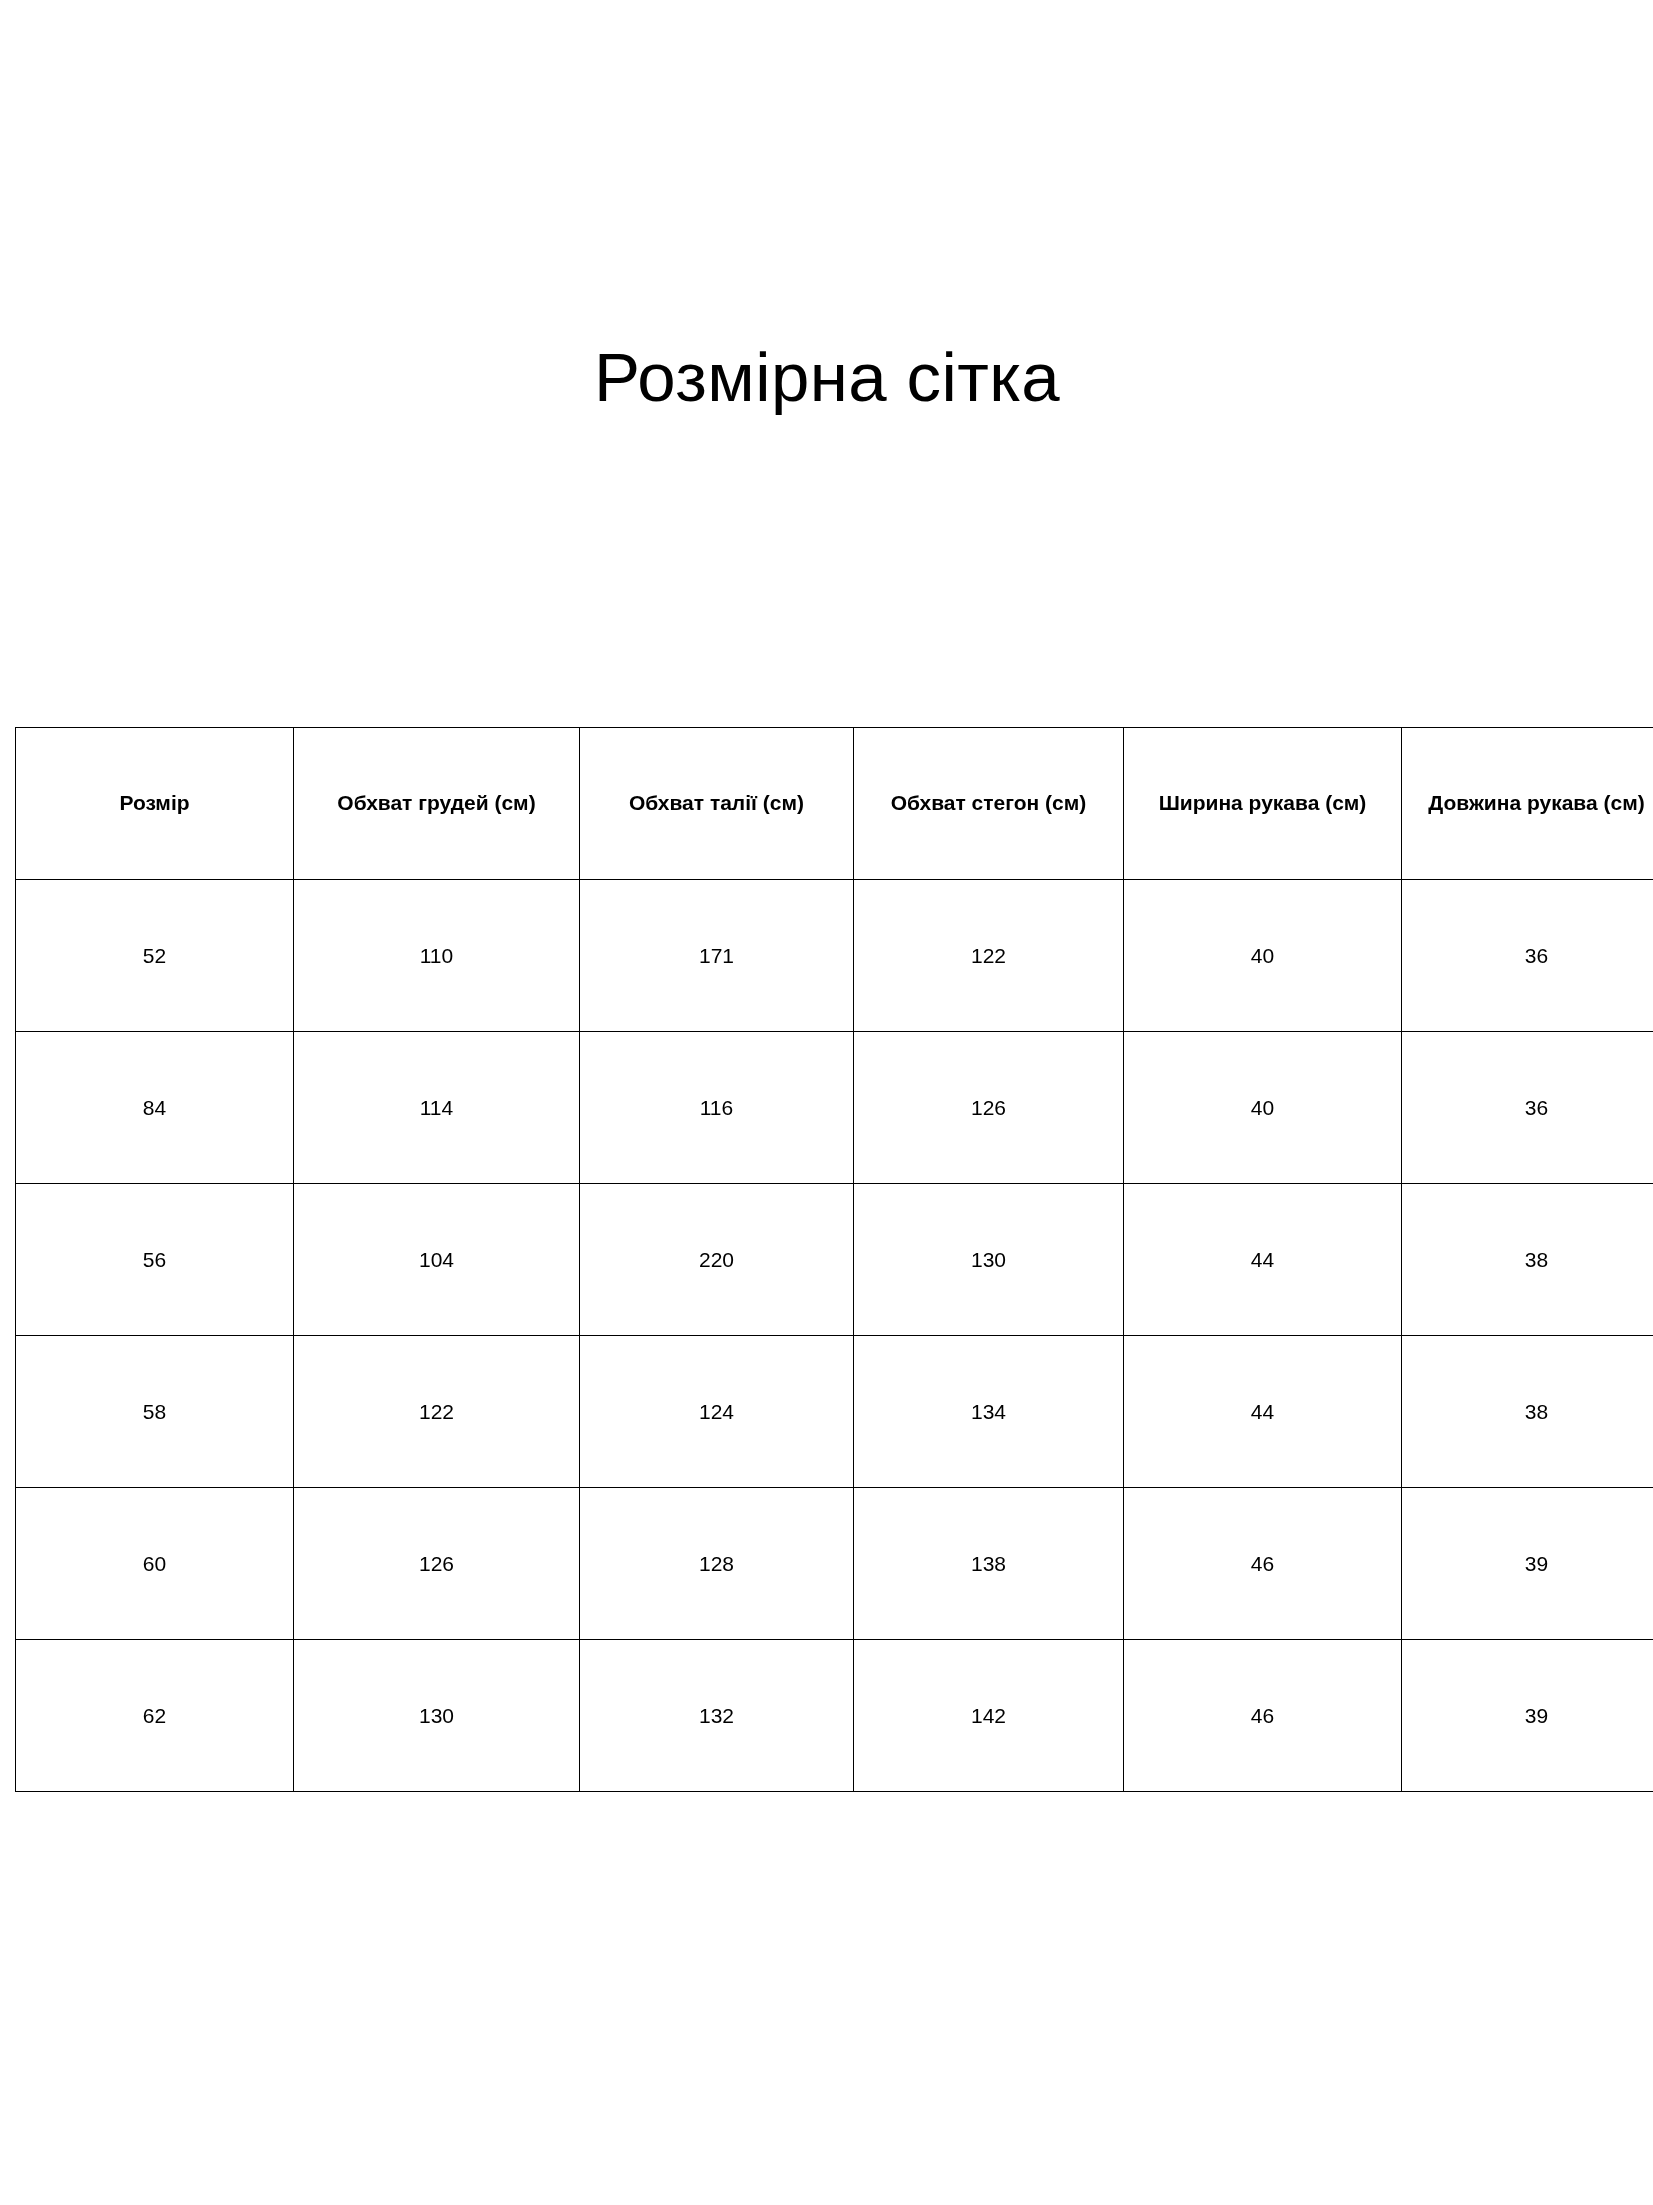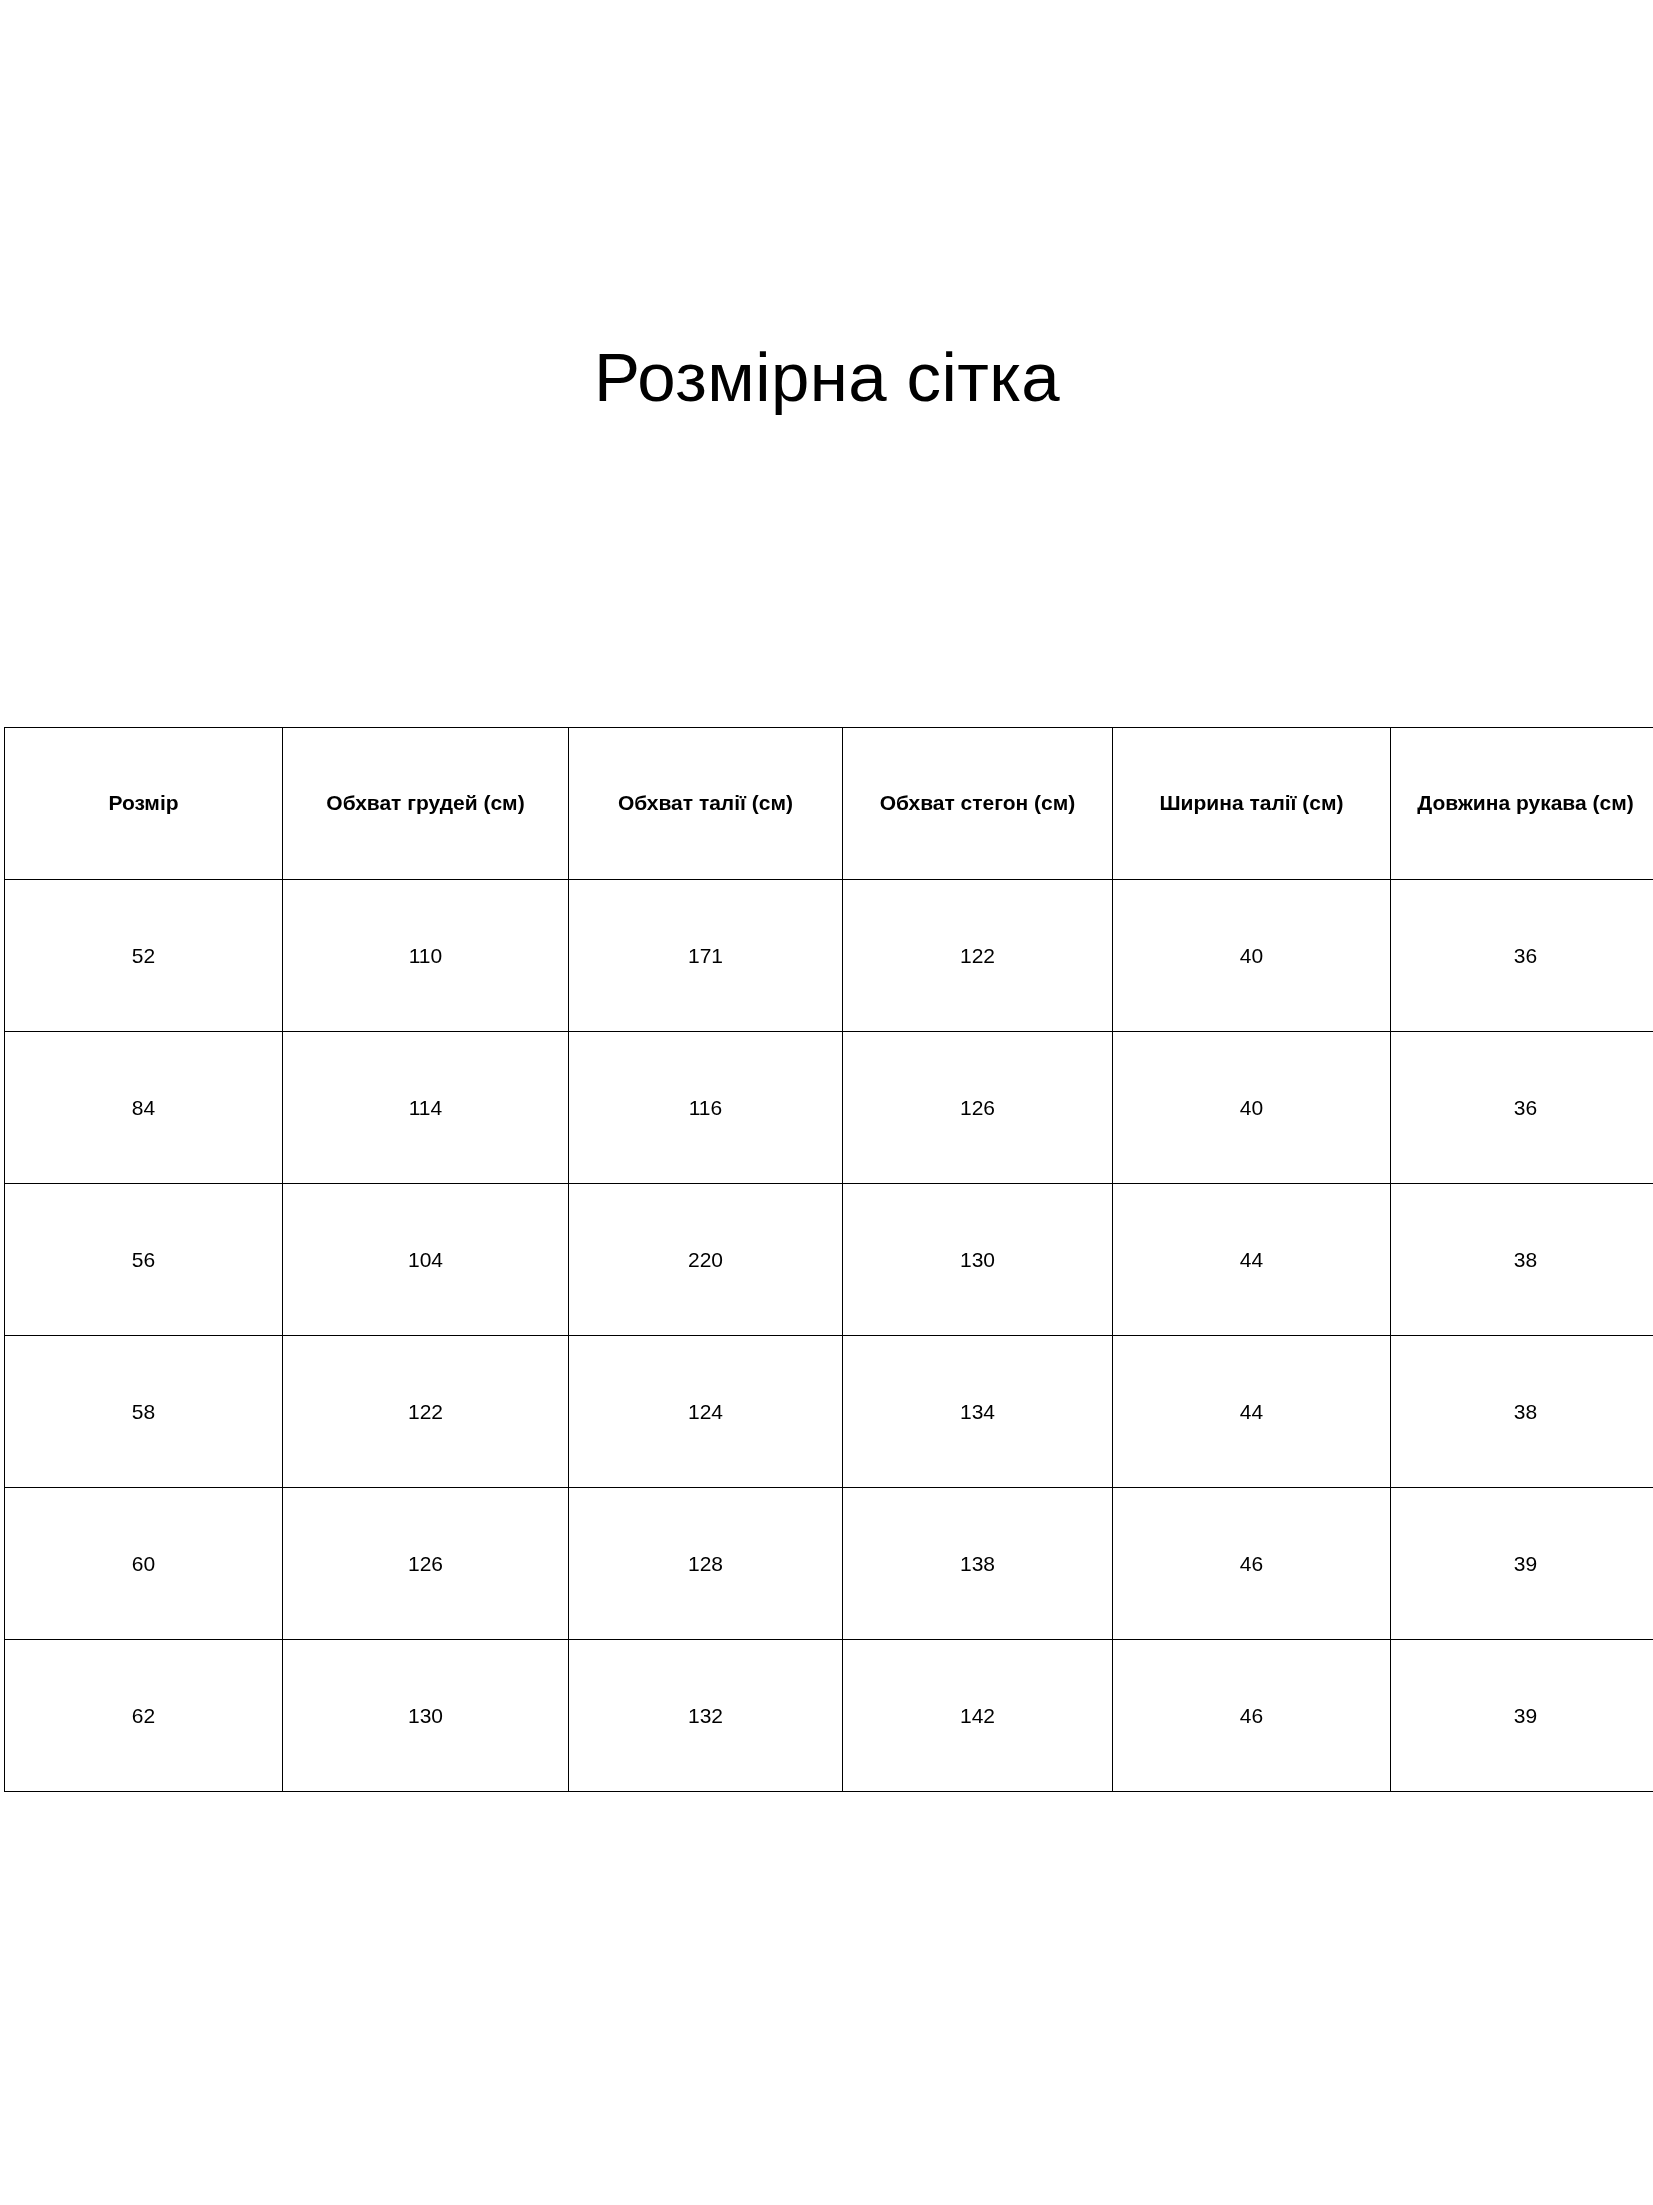--- a/index.html
+++ b/index.html
@@ -28,21 +28,21 @@
     width: 1654px;
     text-align: center;
     font-size: 69px;
     font-weight: 400;
     line-height: 1.1;
     letter-spacing: 0.4px;
   }
   .table-wrap {
     position: absolute;
     top: 727px;
-    left: 4px;
+    left: 15px;
     width: 1470px;
   }
   table.size-grid {
     border-collapse: collapse;
     width: 1654px;
     table-layout: fixed;
   }
   table.size-grid th,
   table.size-grid td {
     border: 1.6px solid #000000;
@@ -88,21 +88,21 @@
           <col class="c3">
           <col class="c4">
           <col class="c5">
       </colgroup>
       <thead>
         <tr>
           <th>Розмір</th>
           <th>Обхват грудей (см)</th>
           <th>Обхват талії (см)</th>
           <th>Обхват стегон (см)</th>
-          <th>Ширина талії (см)</th>
+          <th>Ширина рукава (см)</th>
           <th>Довжина рукава (см)</th>
         </tr>
       </thead>
       <tbody>
         <tr>
           <td class="size-cell">52</td>
           <td>110</td>
           <td>171</td>
           <td>122</td>
           <td>40</td>

